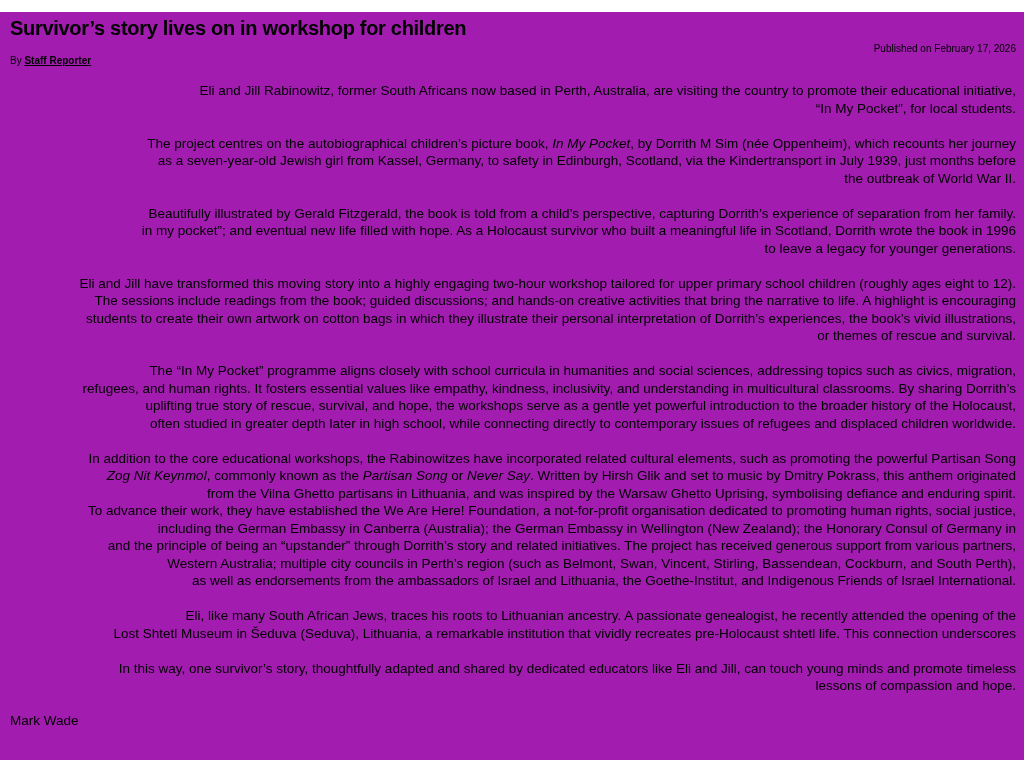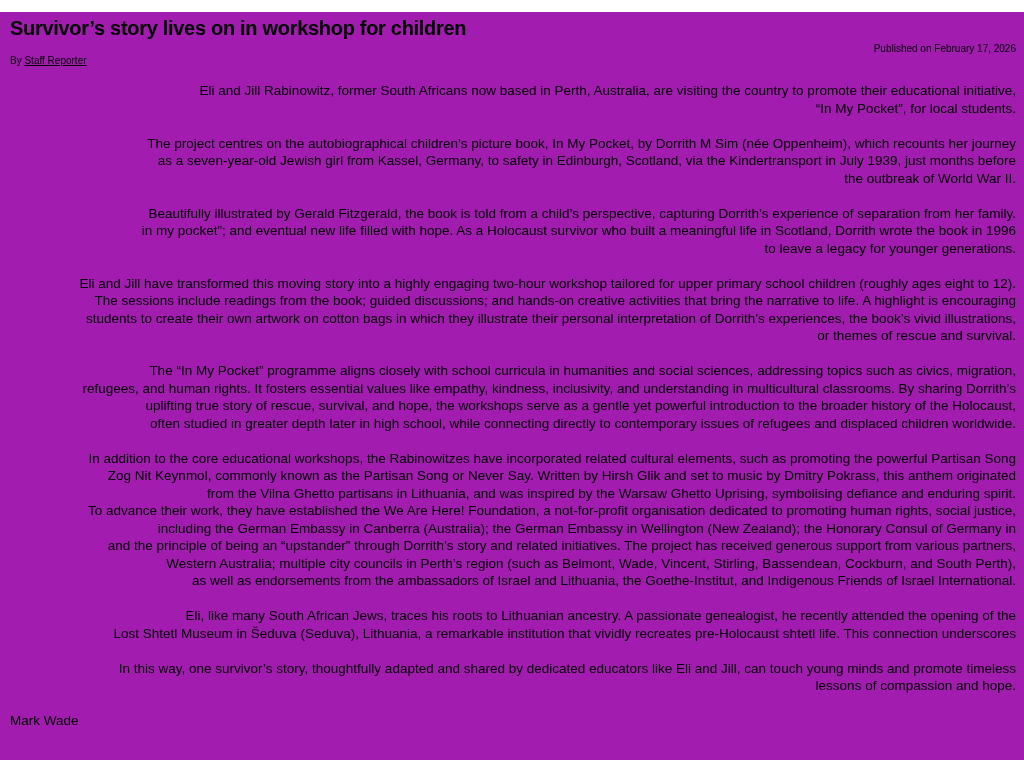--- a/index.html
+++ b/index.html
@@ -25,36 +25,36 @@
     white-space: nowrap;
   }
   .meta {
     font-size: 10px;
     line-height: 12px;
     font-weight: 400;
     white-space: nowrap;
   }
   .meta-first { margin-top: 3px; text-align: right; }
   .author-link {
-    font-weight: 400;
+    font-weight: 700;
     text-decoration: underline;
     color: #000000;
     cursor: pointer;
   }
   .article-body {
     margin-top: 15px;
     font-size: 13.5px;
     line-height: 17.5px;
   }
   .para { margin: 0 0 17.5px 0; text-align: right; }
   .line {
     min-height: 17.5px;
     white-space: nowrap;
   }
-  .i { }
+  .i { font-style: italic; }
   .signature {
     font-size: 13.5px;
     line-height: 17.5px;
     white-space: nowrap;
   }
   .footer-bar {
     position: absolute;
     left: 0;
     bottom: 0;
     width: 100%;
@@ -105,21 +105,21 @@
           <div class="line"><span>uplifting true story of rescue, survival, and hope, the workshops serve as a gentle yet powerful introduction to the broader history of the Holocaust,</span></div>
           <div class="line"><span>often studied in greater depth later in high school, while connecting directly to contemporary issues of refugees and displaced children worldwide.</span></div>
         </div>
         <div class="para">
           <div class="line"><span>In addition to the core educational workshops, the Rabinowitzes have incorporated related cultural elements, such as promoting the powerful Partisan Song</span></div>
           <div class="line"><span class="i">Zog Nit Keynmol</span><span>, commonly known as the </span><span class="i">Partisan Song</span><span> or </span><span class="i">Never Say</span><span>. Written by Hirsh Glik and set to music by Dmitry Pokrass, this anthem originated</span></div>
           <div class="line"><span>from the Vilna Ghetto partisans in Lithuania, and was inspired by the Warsaw Ghetto Uprising, symbolising defiance and enduring spirit.</span></div>
           <div class="line"><span>To advance their work, they have established the We Are Here! Foundation, a not-for-profit organisation dedicated to promoting human rights, social justice,</span></div>
           <div class="line"><span>including the German Embassy in Canberra (Australia); the German Embassy in Wellington (New Zealand); the Honorary Consul of Germany in</span></div>
           <div class="line"><span>and the principle of being an “upstander” through Dorrith’s story and related initiatives. The project has received generous support from various partners,</span></div>
-          <div class="line"><span>Western Australia; multiple city councils in Perth’s region (such as Belmont, Wade, Vincent, Stirling, Bassendean, Cockburn, and South Perth),</span></div>
+          <div class="line"><span>Western Australia; multiple city councils in Perth’s region (such as Belmont, Swan, Vincent, Stirling, Bassendean, Cockburn, and South Perth),</span></div>
           <div class="line"><span>as well as endorsements from the ambassadors of Israel and Lithuania, the Goethe-Institut, and Indigenous Friends of Israel International.</span></div>
         </div>
         <div class="para">
           <div class="line"><span>Eli, like many South African Jews, traces his roots to Lithuanian ancestry. A passionate genealogist, he recently attended the opening of the</span></div>
           <div class="line"><span>Lost Shtetl Museum in Šeduva (Seduva), Lithuania, a remarkable institution that vividly recreates pre-Holocaust shtetl life. This connection underscores</span></div>
         </div>
         <div class="para">
           <div class="line"><span>In this way, one survivor’s story, thoughtfully adapted and shared by dedicated educators like Eli and Jill, can touch young minds and promote timeless</span></div>
           <div class="line"><span>lessons of compassion and hope.</span></div>
         </div>

